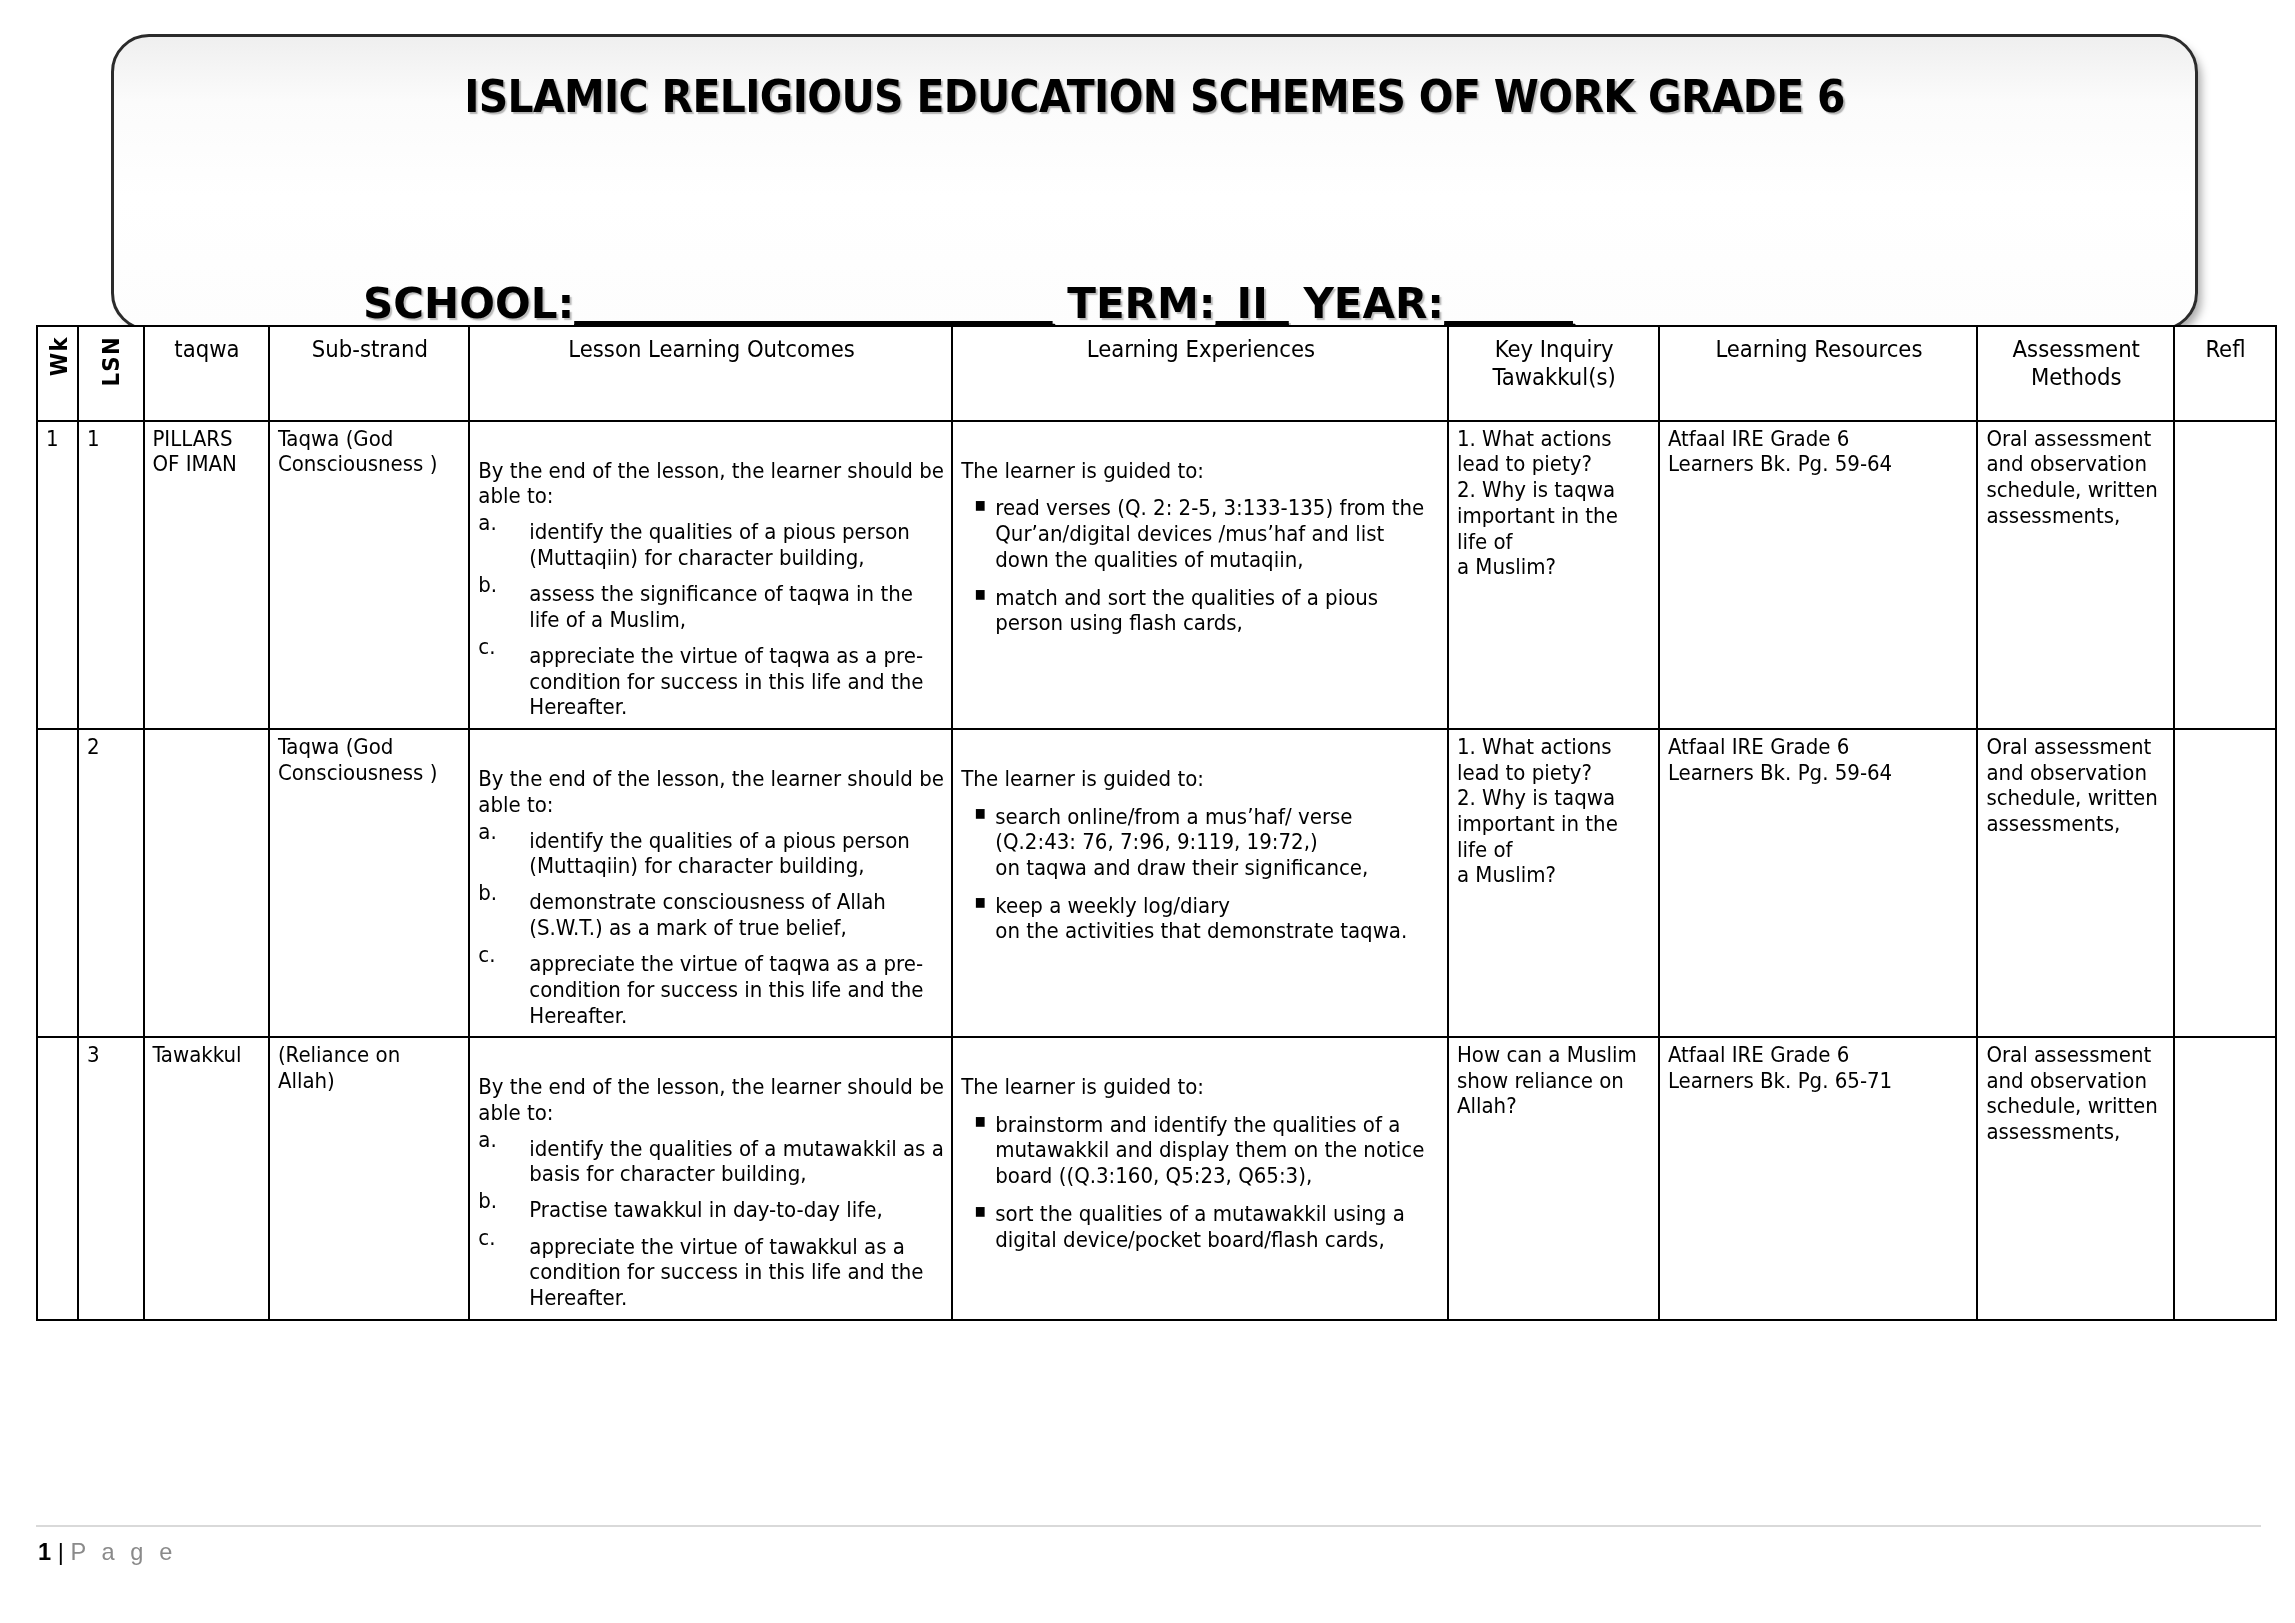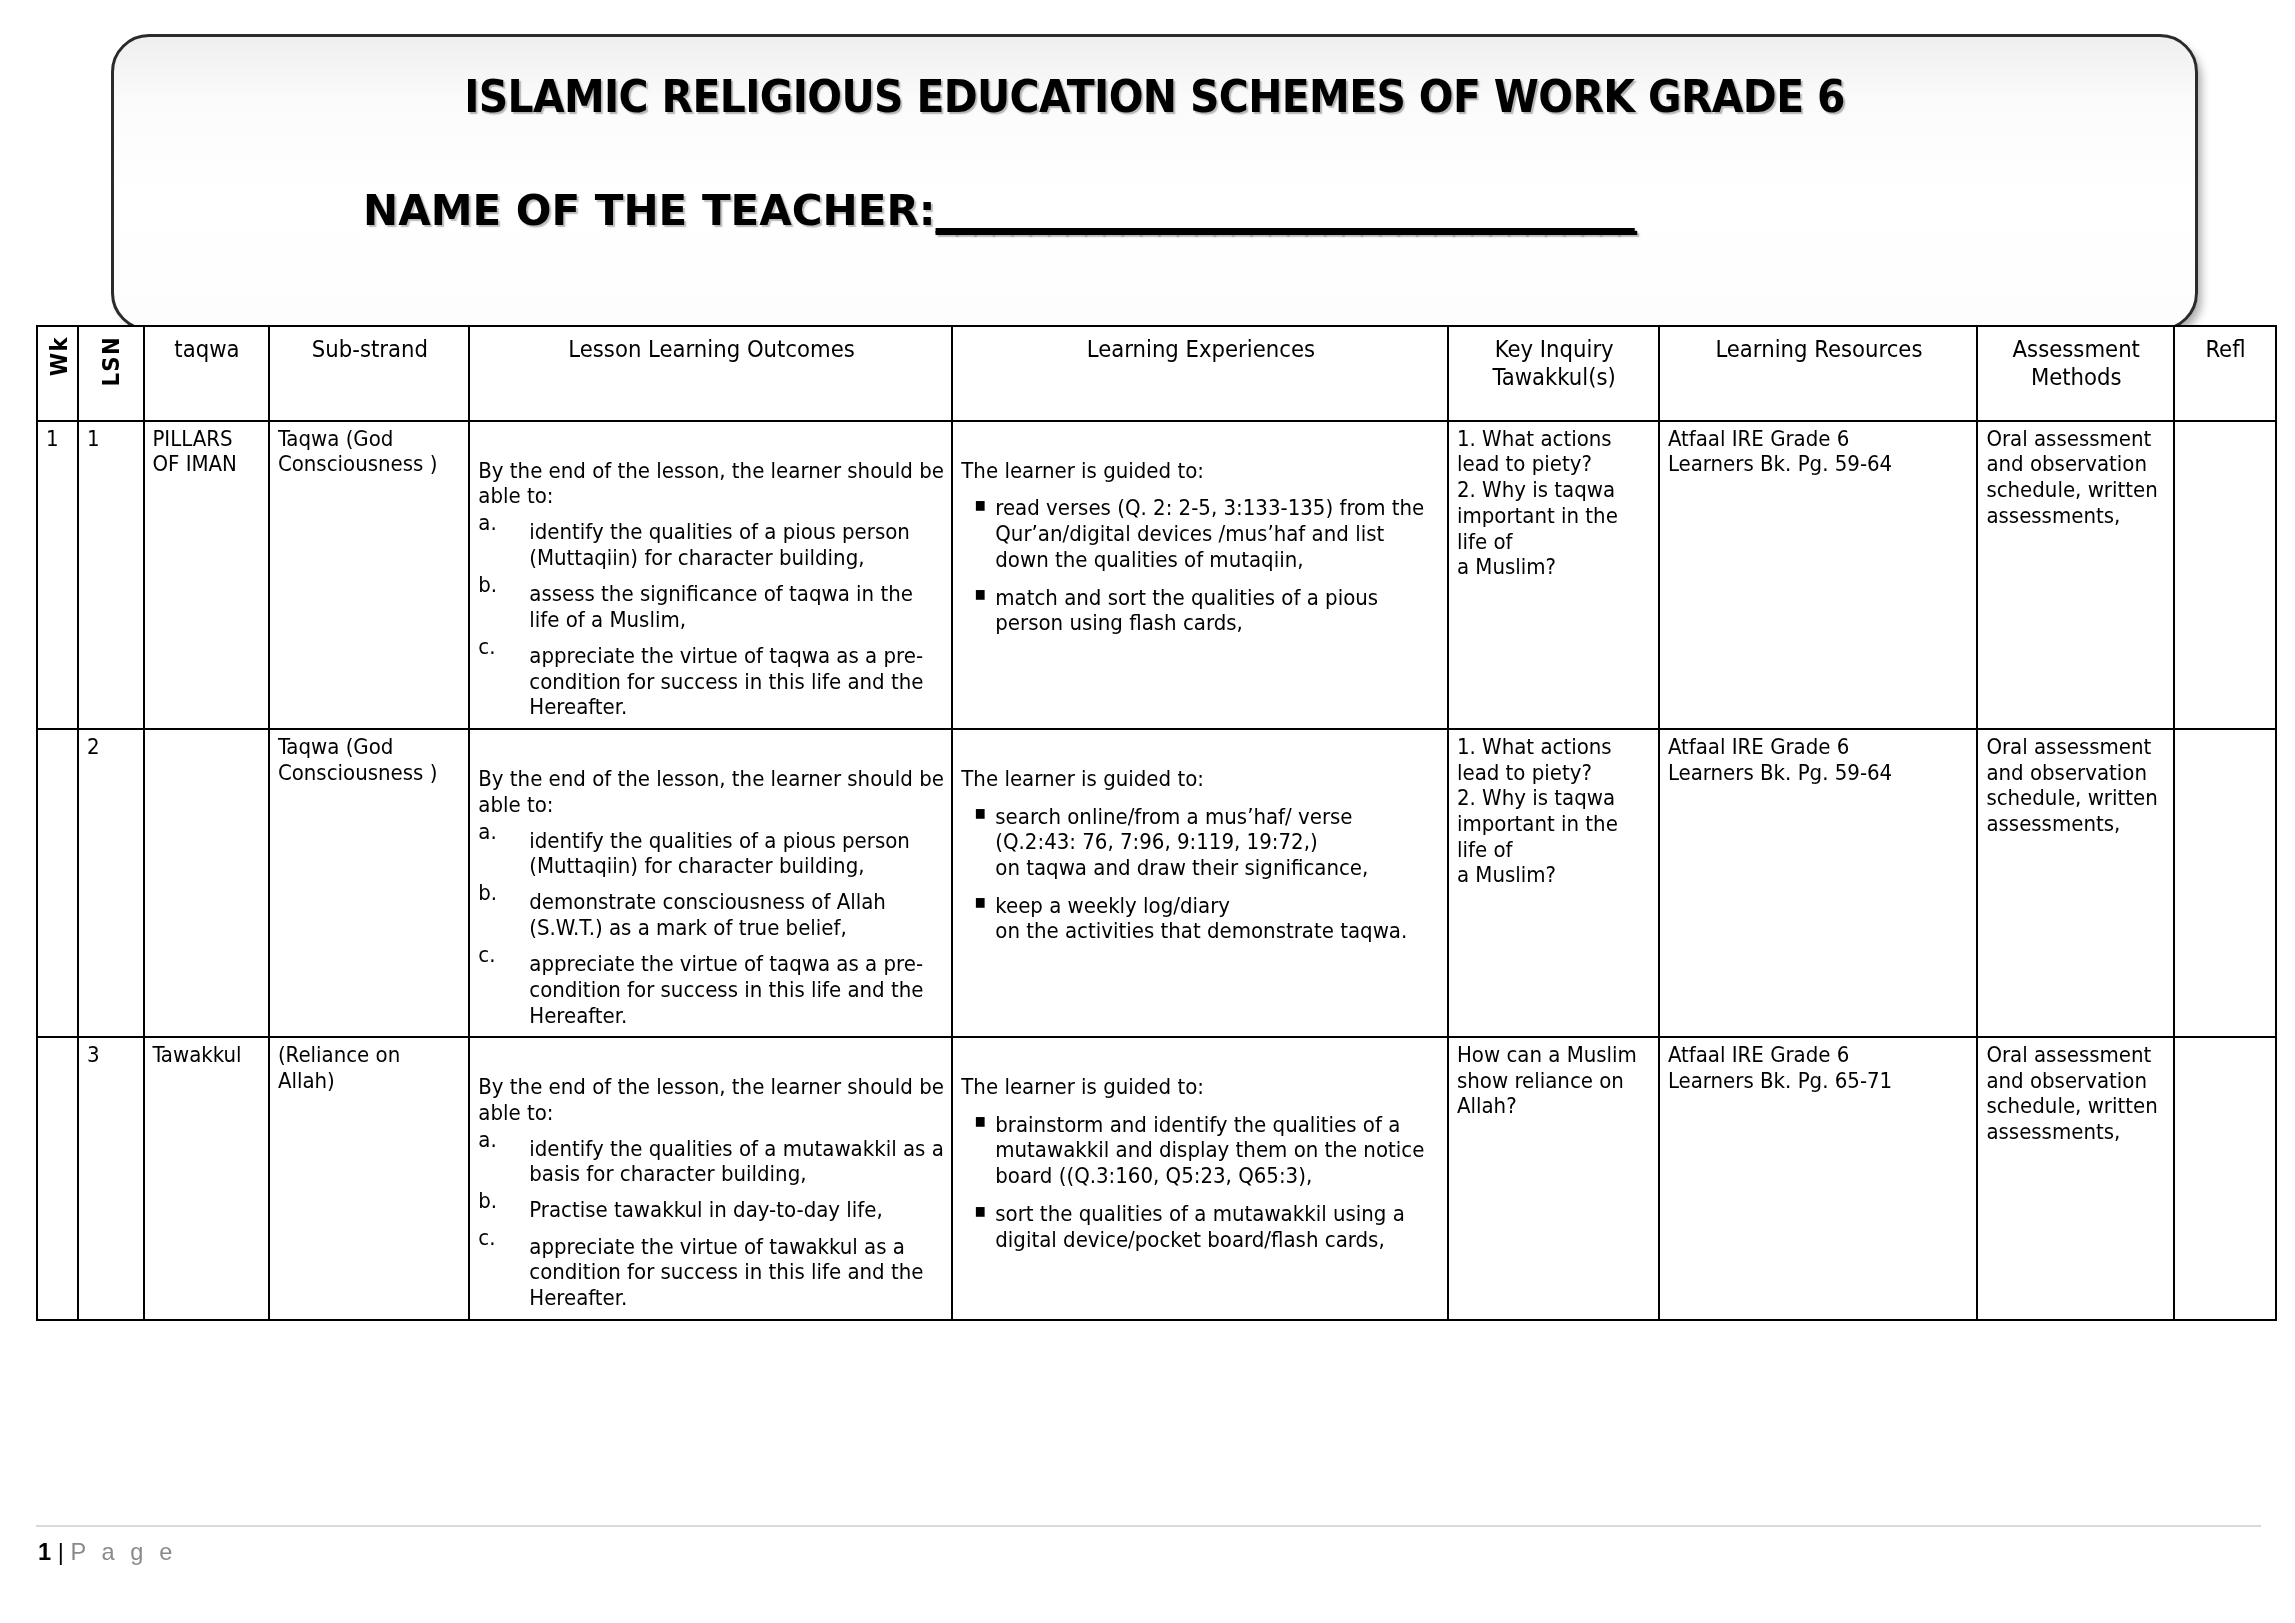--- a/index.html
+++ b/index.html
@@ -112,24 +112,24 @@
   .foot .sp{ letter-spacing:4.6px; }
 </style>
 </head>
 <body>
 
 <div class="page">
 
   <div class="hdr-box">
     <div class="hdr-title">ISLAMIC RELIGIOUS EDUCATION SCHEMES OF WORK GRADE 6</div>
 
-    <div class="hdr-line l1">
-      <span>NAME OF THE TEACHER:</span><span class="u blank-lg">______________________________________</span>
+
+    <div class="hdr-line l2">
+      <span>SCHOOL:</span><span class="u blank-lg">__________________________</span><span>&nbsp;</span><span>TERM:</span><span class="u">_II_</span><span>&nbsp;</span><span>YEAR:</span><span class="u blank-lg">_______</span>
     </div>
-
   </div>
 
   <table class="sow">
     <colgroup>
       <col style="width:39px">
       <col style="width:62px">
       <col style="width:119px">
       <col style="width:190px">
       <col style="width:458px">
       <col style="width:470px">

